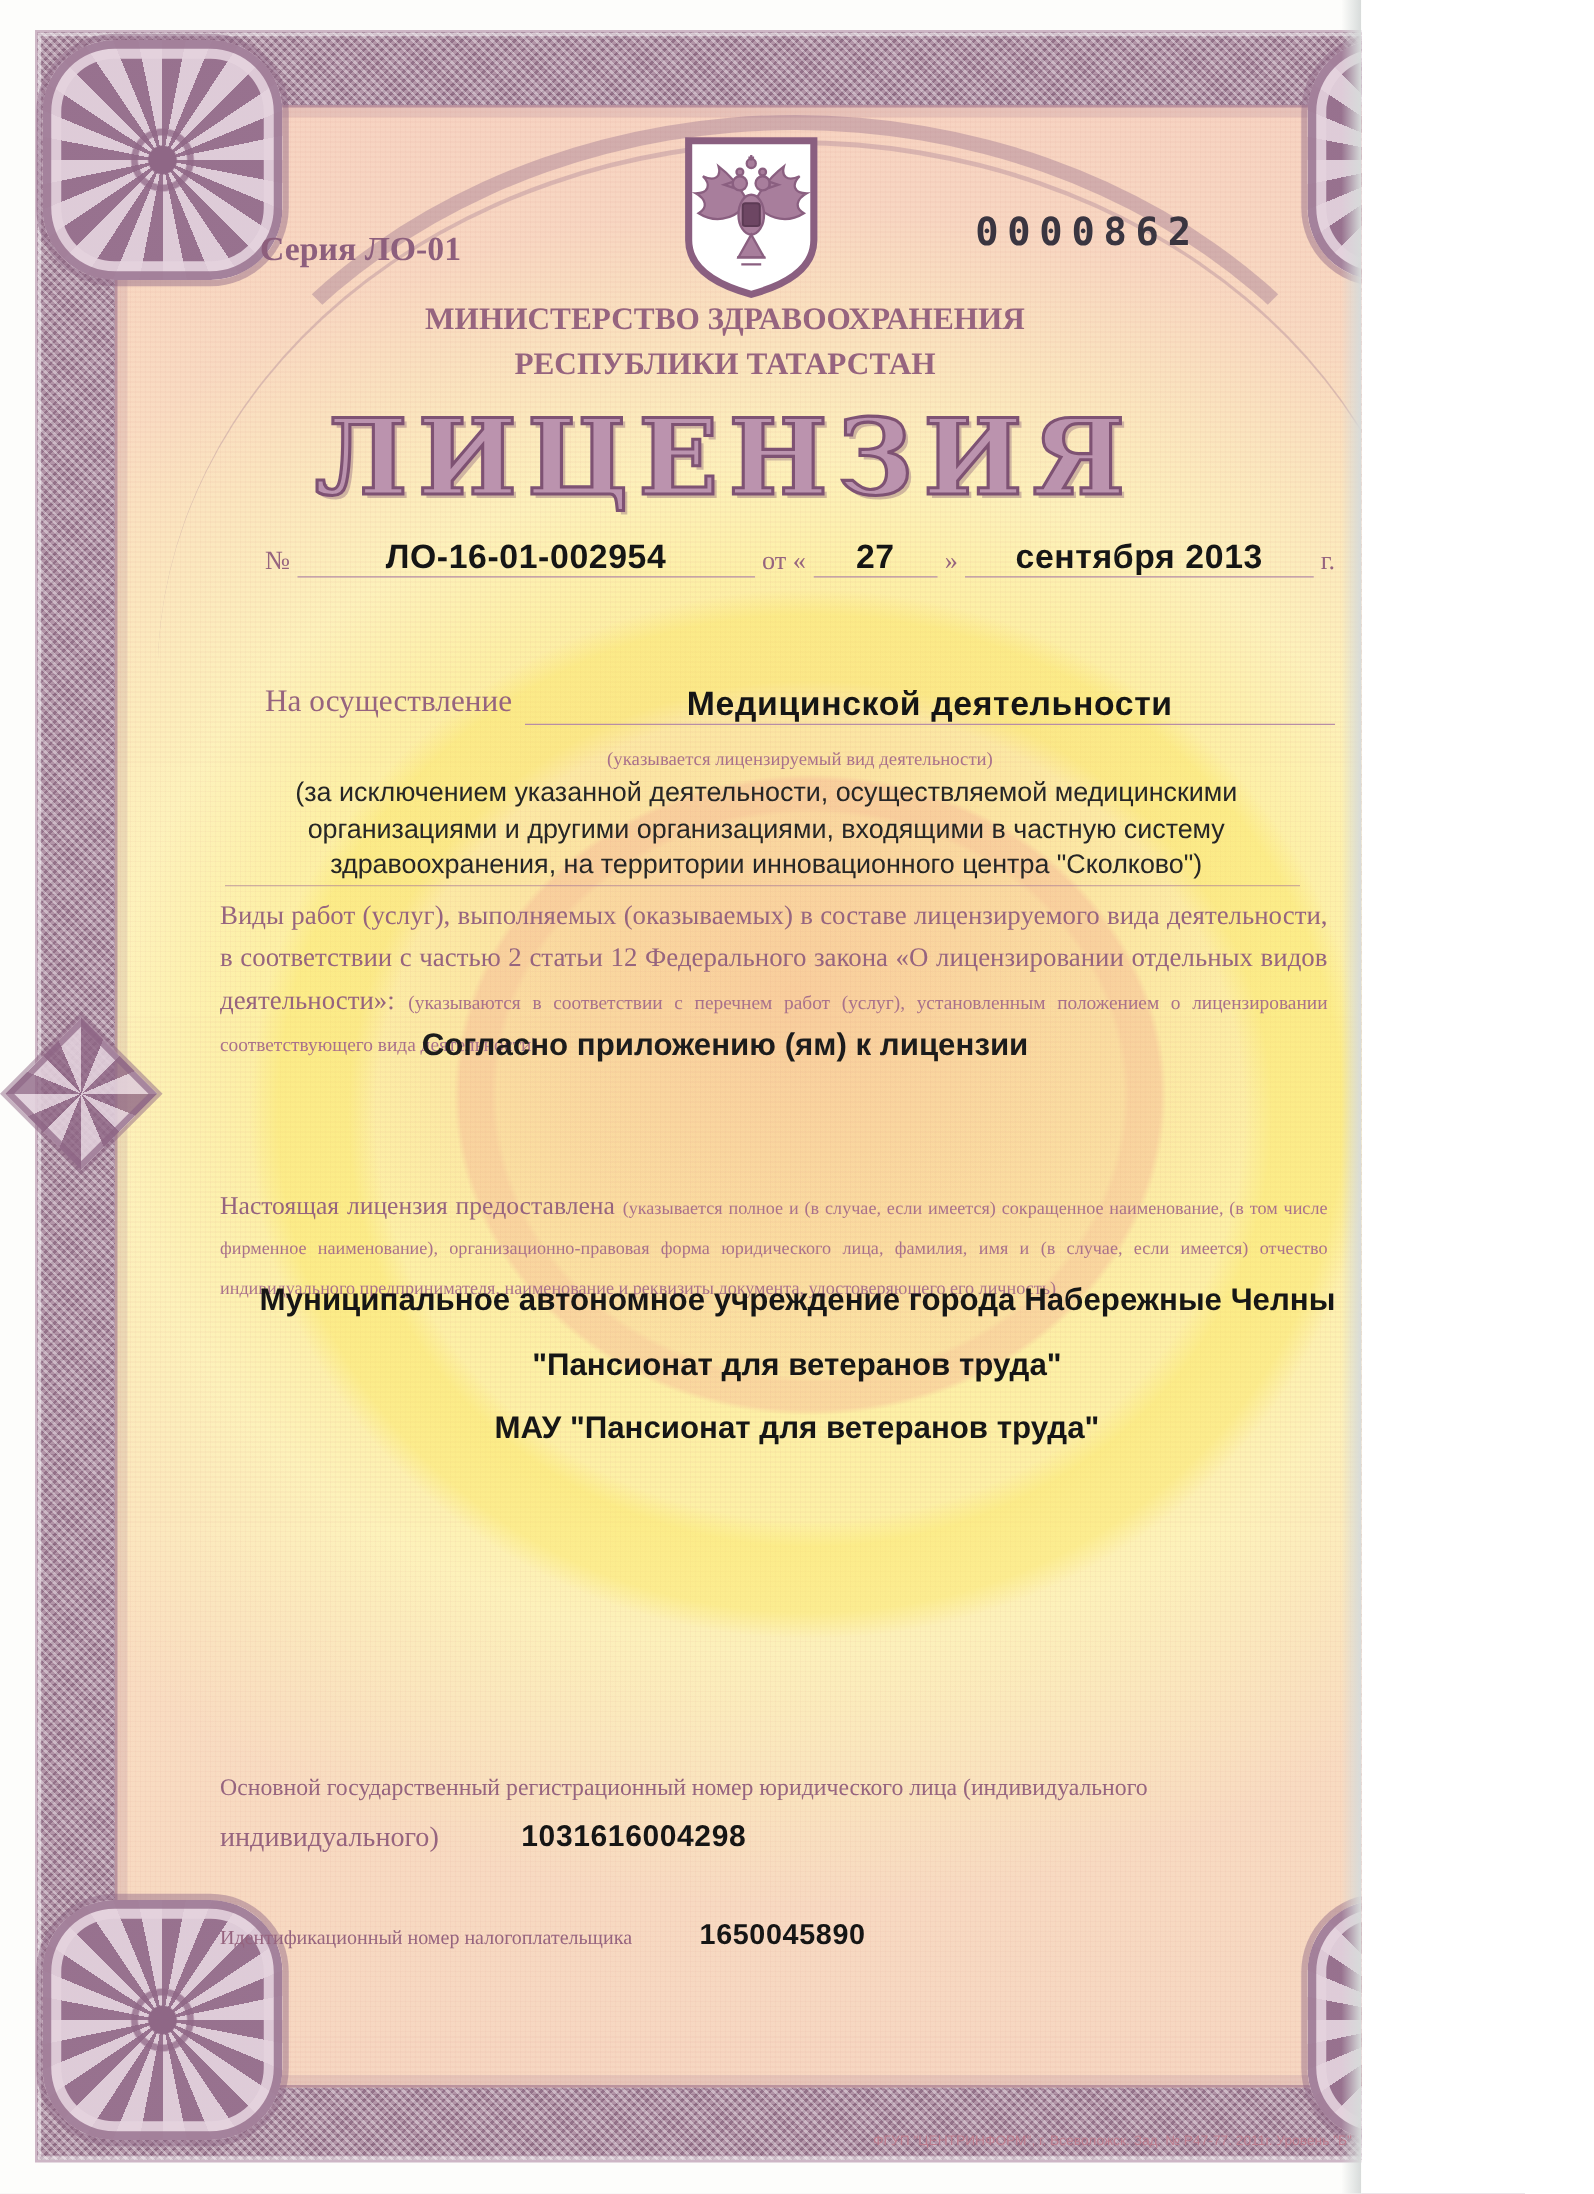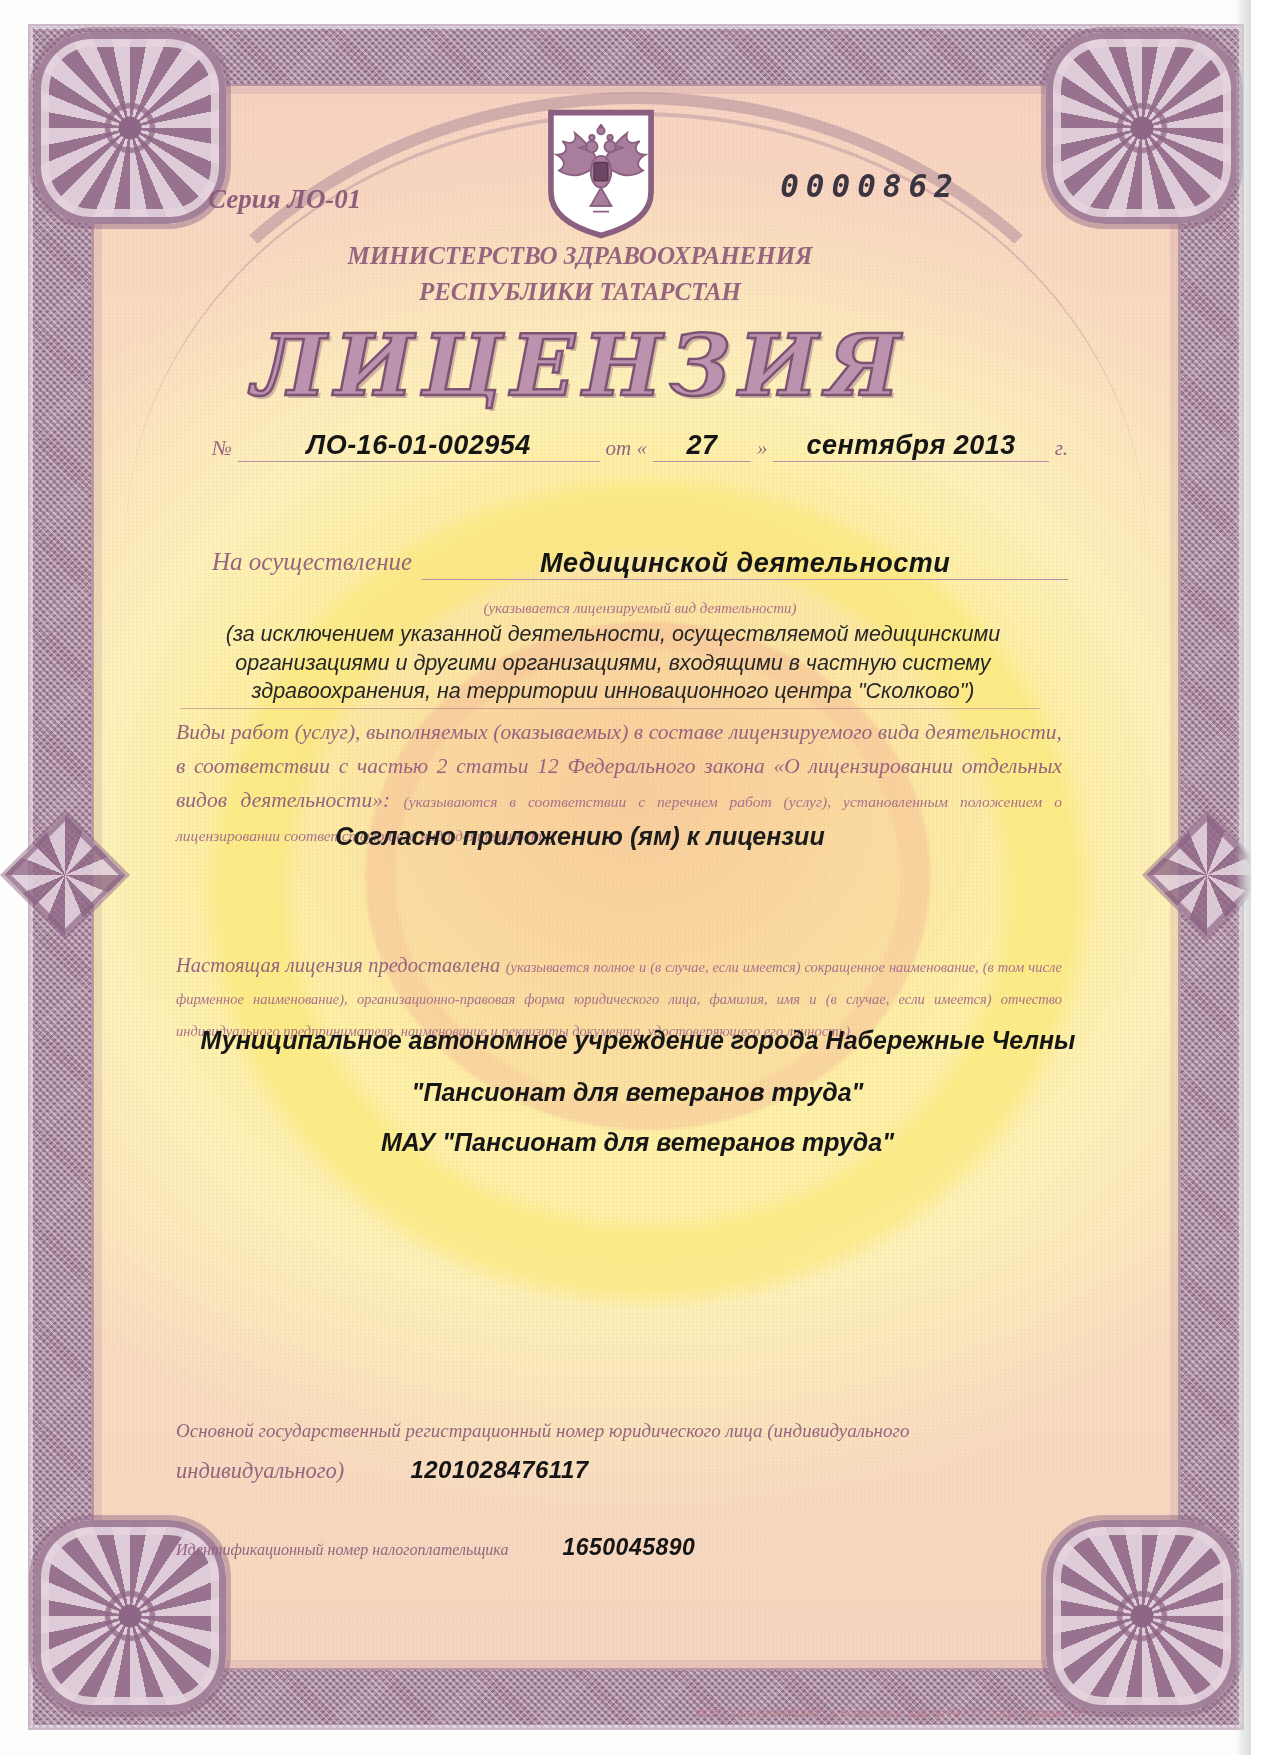--- a/index.html
+++ b/index.html
@@ -1,17 +1,17 @@
 <!DOCTYPE html>
 <html><head>
 <meta charset="utf-8">
 <style>
   html,body{margin:0;padding:0;}
   body{width:1275px;height:1755px;background:#ffffff;font-family:"Liberation Serif",serif;}
-  .page{position:relative;width:1251px;height:1755px;background:#fdfdfb;overflow:hidden;font-style:italic;}
+  .page{position:relative;width:1089px;height:1755px;background:#fdfdfb;overflow:hidden;}
   .page::after{content:"";position:absolute;top:0;right:0;width:16px;height:100%;
     background:linear-gradient(90deg,rgba(0,0,0,0),#d7dbda);pointer-events:none;}
 
   
   .cert{position:absolute;left:30px;top:26px;width:1212px;height:1702px;
     background:
       repeating-linear-gradient(45deg, rgba(255,255,255,.35) 0 2px, rgba(255,255,255,0) 2px 5px),
       repeating-linear-gradient(-45deg, rgba(109,70,99,.45) 0 2px, rgba(109,70,99,0) 2px 5px),
       repeating-linear-gradient(0deg, rgba(109,70,99,.25) 0 1px, rgba(109,70,99,0) 1px 4px),
       #b294a7;
@@ -184,21 +184,21 @@
       <span class="hint">(указывается полное и (в случае, если имеется) сокращенное наименование, (в том числе фирменное наименование), организационно-правовая форма юридического лица, фамилия, имя и (в случае, если имеется) отчество индивидуального предпринимателя, наименование и реквизиты документа, удостоверяющего его личность)</span>
     </div>
 
     <div class="abs g1 gline">Муниципальное автономное учреждение города Набережные Челны</div>
     <div class="abs g2 gline">"Пансионат для ветеранов труда"</div>
     <div class="abs g3 gline">МАУ "Пансионат для ветеранов труда"</div>
 
     <div class="abs ogrn">Основной  государственный регистрационный номер юридического лица (индивидуального</div>
     <div class="abs ogrn-row">
       <span class="lbl">индивидуального)</span>
-      <b>1201028476117</b>
+      <b>1031616004298</b>
     </div>
 
     <div class="abs inn-row">
       <span class="lbl">Идентификационный номер налогоплательщика</span>
       <b>1650045890</b>
     </div>
 
     <div class="abs printer">ФГУП "ЦЕНТРИНФОРМ", г. Всеволожск. Зад. № Р47-77. 2011г. Уровень "Б"</div>
 
   </div>

